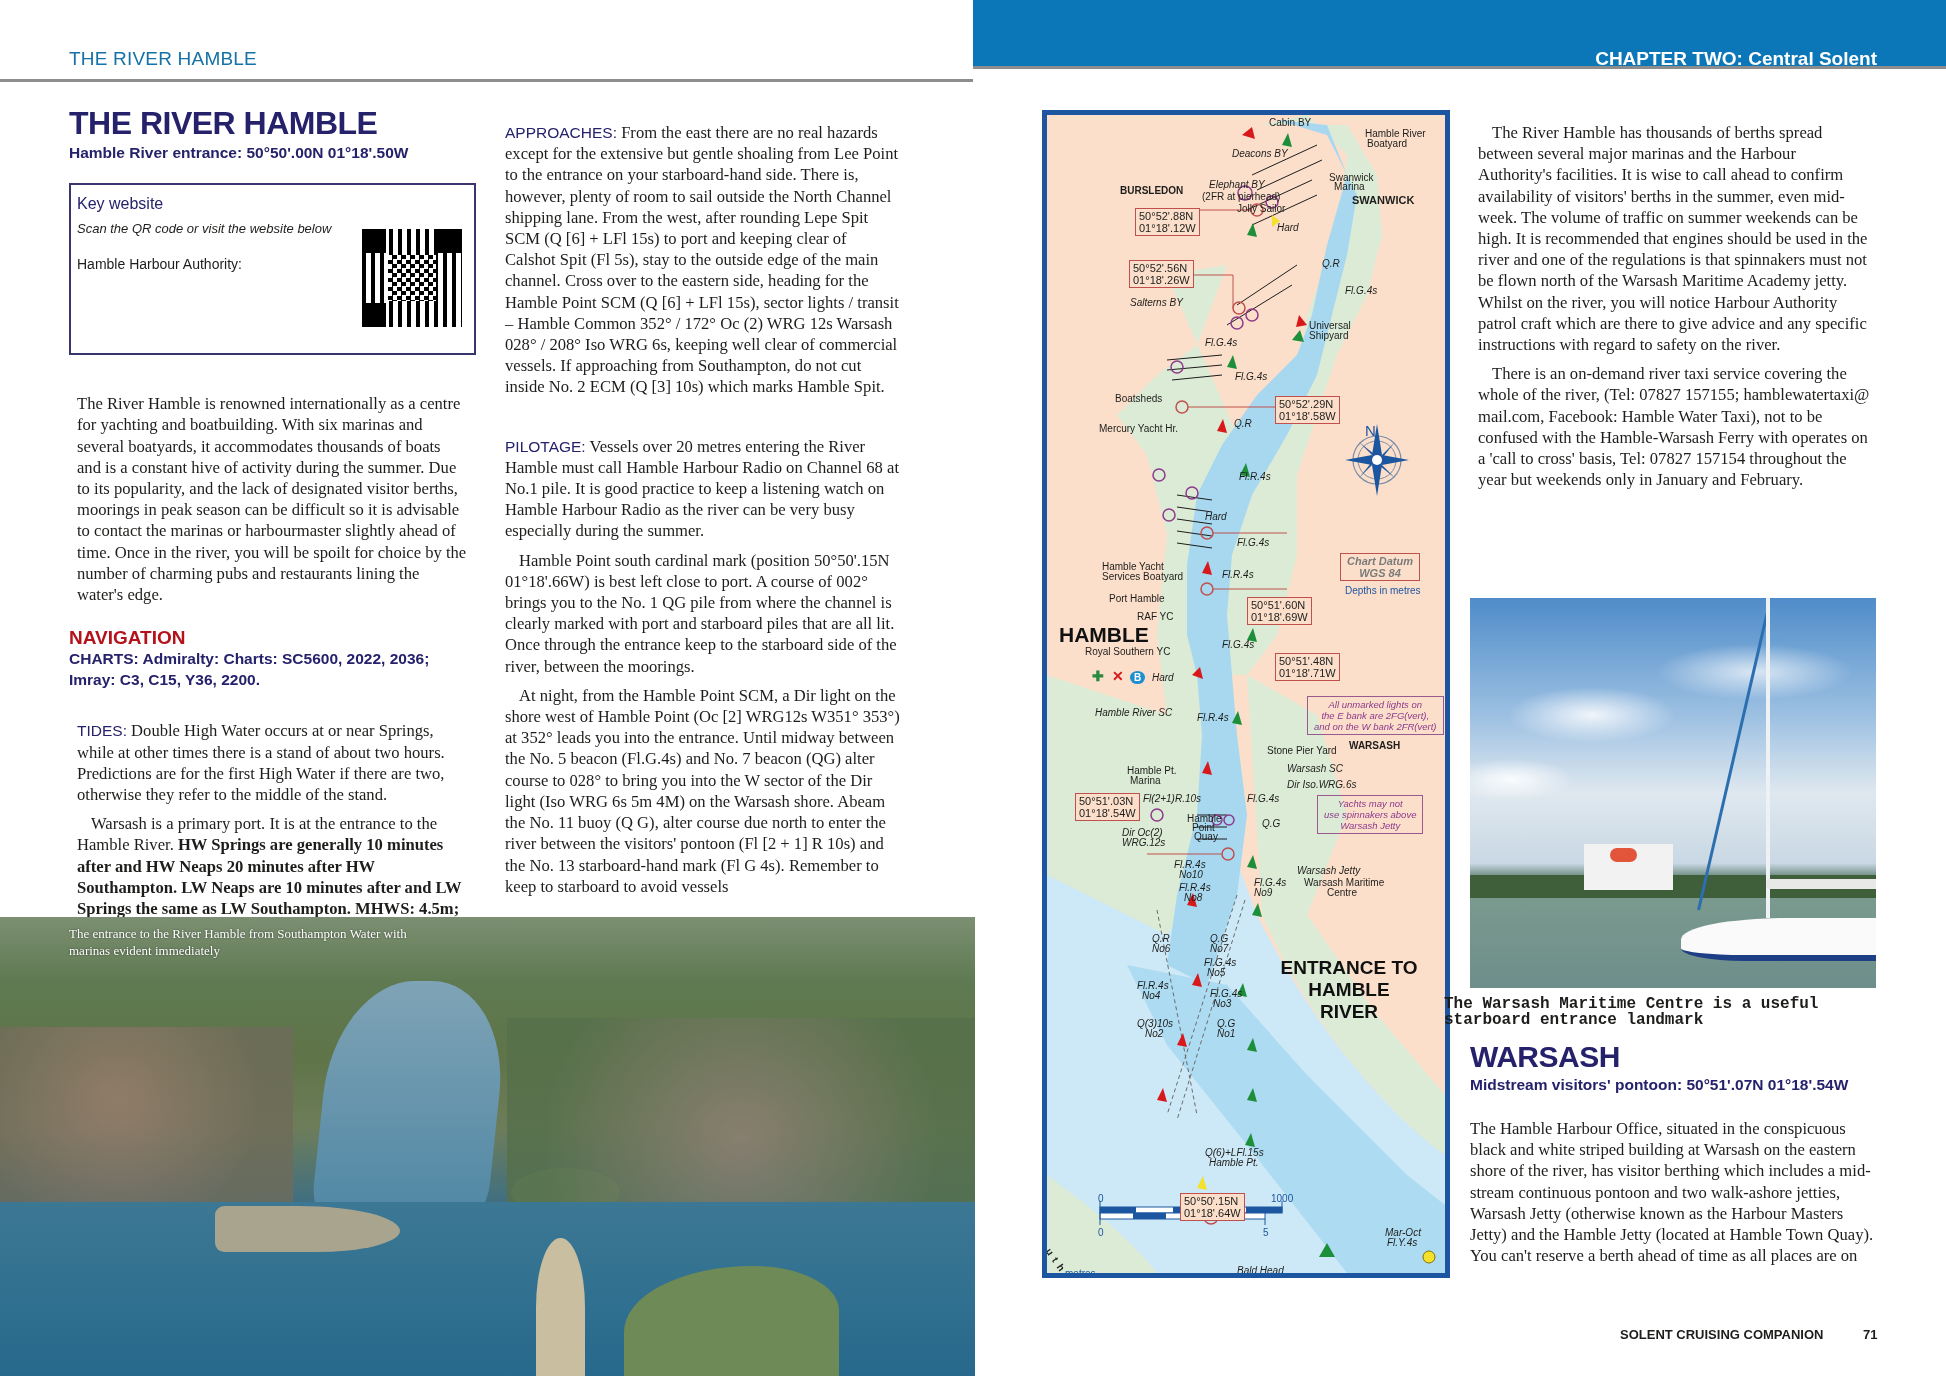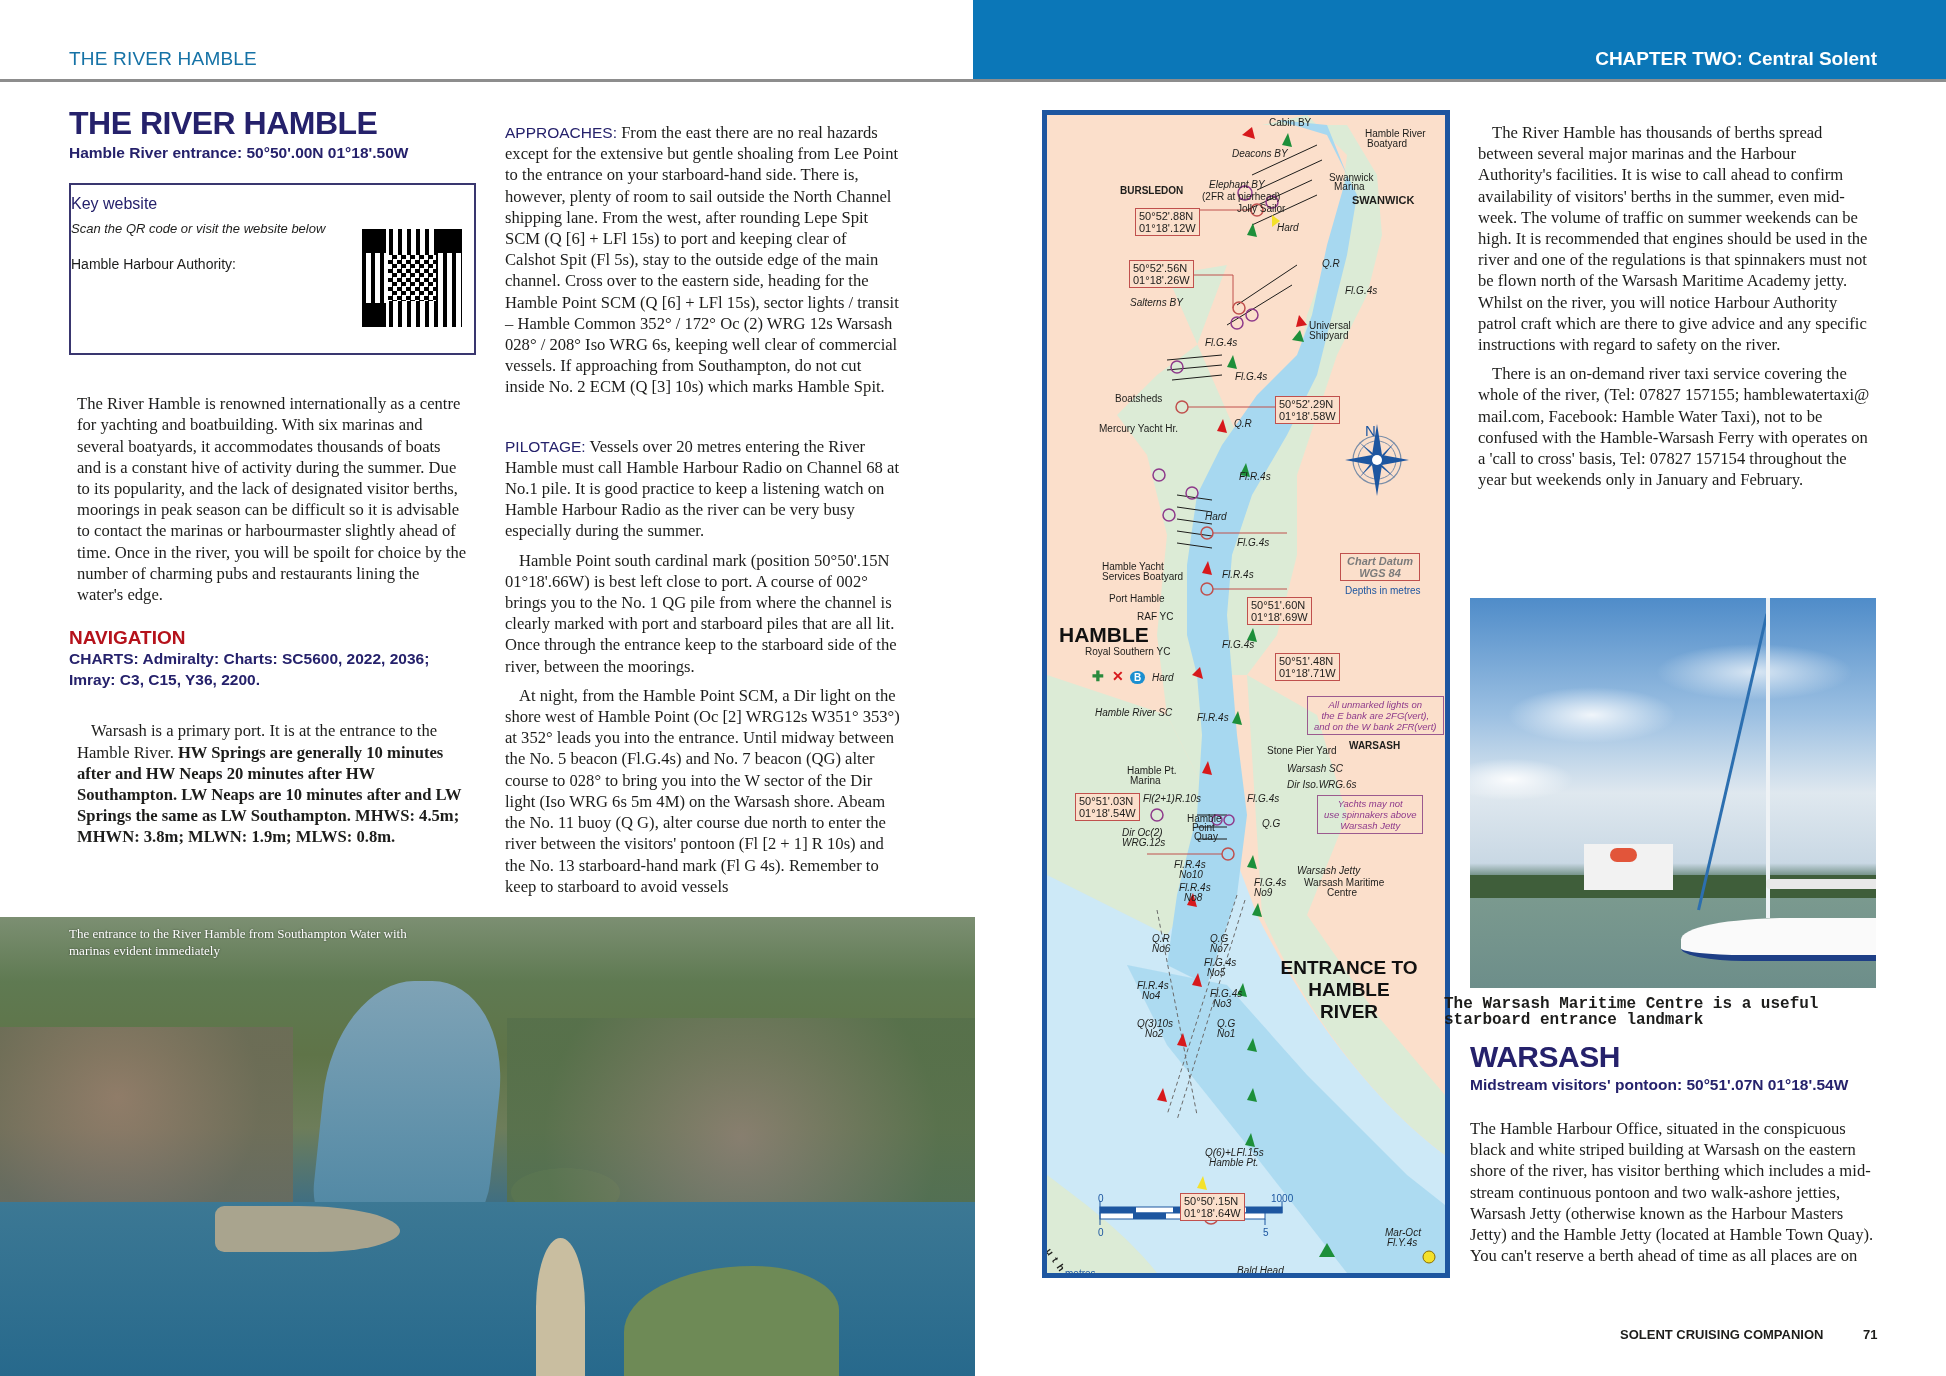--- a/index.html
+++ b/index.html
@@ -9,21 +9,21 @@
   
   .running-left {
     position: absolute; left: 0; top: 0; width: 973px; height: 82px;
     border-bottom: 3px solid #8d8d8d;
   }
   .running-left .rh-text {
     position: absolute; left: 69px; top: 48px;
     font-family: "Liberation Sans", sans-serif; font-size: 19px; color: #1572a6; letter-spacing: 0.2px;
   }
   .running-right {
-    position: absolute; left: 973px; top: 0; width: 973px; height: 82px;
+    position: absolute; left: 973px; top: 0; width: 973px; height: 69px;
     background: #0b77b8; border-bottom: 3px solid #8d8d8d;
   }
   .running-right .rh-text {
     position: absolute; right: 69px; top: 48px;
     font-family: "Liberation Sans", sans-serif; font-size: 19px; font-weight: bold; color: #ffffff;
   }
 
   
   .col { position: absolute; font-size: 16.6px; line-height: 21.2px; text-align: left; }
   .col p { margin: 8px; }
@@ -33,21 +33,21 @@
   .col-4 { left: 1470px; top: 114px; width: 410px; }
 
   .h-title {
     font-family: "Liberation Sans", sans-serif; font-weight: bold; font-size: 32px; line-height: 34px;
     color: #25216b; letter-spacing: -0.5px;
   }
   .h-sub {
     font-family: "Liberation Sans", sans-serif; font-weight: bold; font-size: 15.5px; color: #25216b; margin-top: 2px;
   }
   .keybox {
-    margin-top: 20px; border: 2px solid #39366f; padding: 8px 0; height: 172px; position: relative;
+    margin-top: 20px; border: 2px solid #39366f; padding: 8px 6px; height: 172px; position: relative;
   }
   .keybox .kb-title { font-family: "Liberation Sans", sans-serif; font-size: 16px; color: #25216b; }
   .keybox .kb-note { font-family: "Liberation Sans", sans-serif; font-style: italic; font-size: 13px; margin-top: 4px; }
   .keybox .kb-body { font-family: "Liberation Sans", sans-serif; font-size: 14px; line-height: 21px; margin-top: 14px; width: 260px; }
   .qr {
     position: absolute; right: 12px; top: 44px; width: 100px; height: 98px;
     background:
       linear-gradient(#000,#000) 0 0/24px 24px no-repeat,
       linear-gradient(#000,#000) 76px 0/24px 24px no-repeat,
       linear-gradient(#000,#000) 0 74px/24px 24px no-repeat,
@@ -165,20 +165,21 @@
     </div>
     <div class="qr"></div>
   </div>
 
   <div style="height:30px"></div>
   <p>The River Hamble is renowned internationally as a centre for yachting and boatbuilding. With six marinas and several boatyards, it accommodates thousands of boats and is a constant hive of activity during the summer. Due to its popularity, and the lack of designated visitor berths, moorings in peak season can be difficult so it is advisable to contact the marinas or harbourmaster slightly ahead of time. Once in the river, you will be spoilt for choice by the number of charming pubs and restaurants lining the water's edge.</p>
 
   <div class="section-h">NAVIGATION</div>
   <div class="charts-line">CHARTS: Admiralty: Charts: SC5600, 2022, 2036; Imray: C3, C15, Y36, 2200.</div>
   <div class="gap"></div>
+  <p><span class="lead">TIDES:</span><span> Double High Water occurs at or near Springs, while at other times there is a stand of about two hours. Predictions are for the first High Water if there are two, otherwise they refer to the middle of the stand.</span></p>
   <p class="indent"><span>Warsash is a primary port. It is at the entrance to the Hamble River. </span><b>HW Springs are generally 10 minutes after and HW Neaps 20 minutes after HW Southampton. LW Neaps are 10 minutes after and LW Springs the same as LW Southampton. MHWS: 4.5m; MHWN: 3.8m; MLWN: 1.9m; MLWS: 0.8m.</b></p>
 </div>
 
 <div class="col col-2">
   <p><span class="lead">APPROACHES:</span><span> From the east there are no real hazards except for the extensive but gentle shoaling from Lee Point to the entrance on your starboard-hand side. There is, however, plenty of room to sail outside the North Channel shipping lane. From the west, after rounding Lepe Spit SCM (Q [6] + LFl 15s) to port and keeping clear of Calshot Spit (Fl 5s), stay to the outside edge of the main channel. Cross over to the eastern side, heading for the Hamble Point SCM (Q [6] + LFl 15s), sector lights / transit – Hamble Common 352° / 172° Oc (2) WRG 12s Warsash 028° / 208° Iso WRG 6s, keeping well clear of commercial vessels. If approaching from Southampton, do not cut inside No. 2 ECM (Q [3] 10s) which marks Hamble Spit.</span></p>
   <div class="gap"></div>
   <p><span class="lead">PILOTAGE:</span><span> Vessels over 20 metres entering the River Hamble must call Hamble Harbour Radio on Channel 68 at No.1 pile. It is good practice to keep a listening watch on Hamble Harbour Radio as the river can be very busy especially during the summer.</span></p>
   <p class="indent">Hamble Point south cardinal mark (position 50°50'.15N 01°18'.66W) is best left close to port. A course of 002° brings you to the No. 1 QG pile from where the channel is clearly marked with port and starboard piles that are all lit. Once through the entrance keep to the starboard side of the river, between the moorings.</p>
   <p class="indent">At night, from the Hamble Point SCM, a Dir light on the shore west of Hamble Point (Oc [2] WRG12s W351° 353°) at 352° leads you into the entrance. Until midway between the No. 5 beacon (Fl.G.4s) and No. 7 beacon (QG) alter course to 028° to bring you into the W sector of the Dir light (Iso WRG 6s 5m 4M) on the Warsash shore. Abeam the No. 11 buoy (Q G), alter course due north to enter the river between the visitors' pontoon (Fl [2 + 1] R 10s) and the No. 13 starboard-hand mark (Fl G 4s). Remember to keep to starboard to avoid vessels</p>
 </div>

